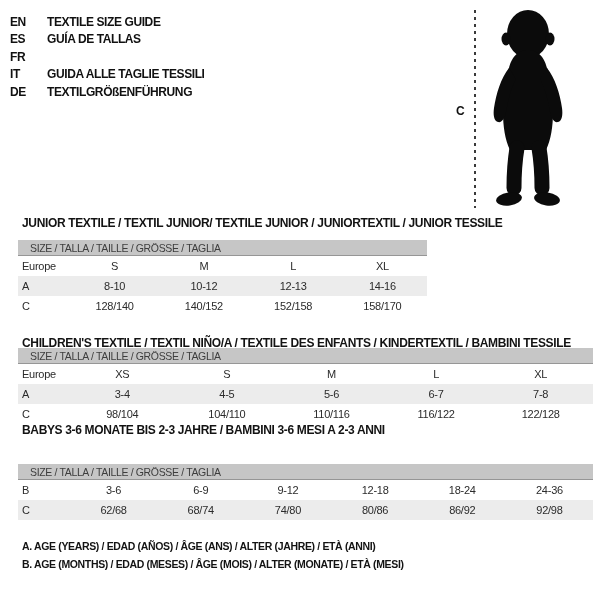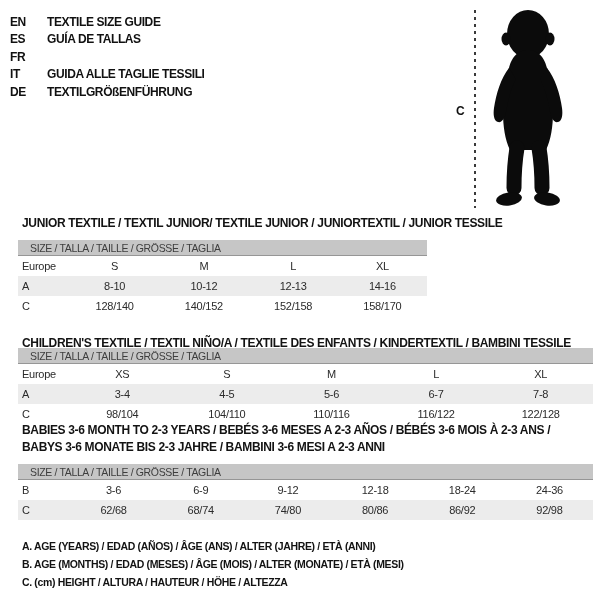--- a/index.html
+++ b/index.html
@@ -136,21 +136,20 @@
           <div class="cell">98/104</div>
           <div class="cell">104/110</div>
           <div class="cell">110/116</div>
           <div class="cell">116/122</div>
           <div class="cell">122/128</div>
         </div>
       </div>
   </div>
 
   <div class="ttitle" style="top:422px">
-    <div>BABIES 3-6 MONTH TO 2-3 YEARS / BEBÉS 3-6 MESES A 2-3 AÑOS / BÉBÉS 3-6 MOIS À 2-3 ANS /</div>
     <div>BABYS 3-6 MONATE BIS 2-3 JAHRE / BAMBINI 3-6 MESI A 2-3 ANNI</div>
   </div>
   <div class="sizetable" style="top:464px;width:575px">
     <div class="thead">SIZE / TALLA / TAILLE / GRÖSSE / TAGLIA</div>
     <div class="rows">
         <div class="trow">
           <div class="rlabel">B</div>
           <div class="cell">3-6</div>
           <div class="cell">6-9</div>
           <div class="cell">9-12</div>
@@ -166,16 +165,15 @@
           <div class="cell">80/86</div>
           <div class="cell">86/92</div>
           <div class="cell">92/98</div>
         </div>
       </div>
   </div>
 
   <div class="footnotes">
     <div class="fline">A. AGE (YEARS) / EDAD (AÑOS) / ÂGE (ANS) / ALTER (JAHRE) / ETÀ (ANNI)</div>
     <div class="fline">B. AGE (MONTHS) / EDAD (MESES) / ÂGE (MOIS) / ALTER (MONATE) / ETÀ (MESI)</div>
-    <div class="fline">C. (cm) HEIGHT / ALTURA / HAUTEUR / HÖHE / ALTEZZA</div>
   </div>
 
 </div>
 
 </body></html>

